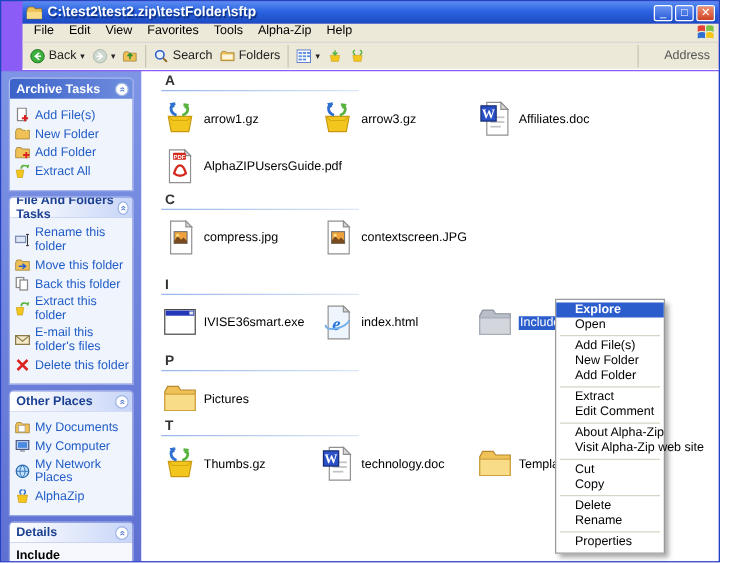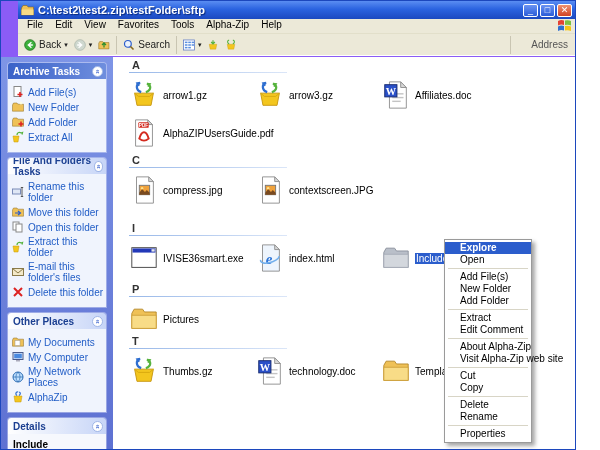--- a/index.html
+++ b/index.html
@@ -130,20 +130,27 @@
       </svg>
     </div>
     <div class="tsep"></div>
     <div class="tbtn">
       <svg class="ticon" width="16" height="16" viewBox="0 0 16 16">
         <circle cx="6.5" cy="6.5" r="4.5" fill="#eaf2fc" stroke="#2b5dcc" stroke-width="1.6"></circle>
         <path d="M10 10 L14 14" stroke="#8a6a1e" stroke-width="2.2"></path>
       </svg>
       <span>Search</span>
     </div>
+    <div class="tbtn">
+      <svg class="ticon" width="17" height="16" viewBox="0 0 17 16">
+        <path d="M1 5 l1.5-2.5 h4 l1 1.5 h8.5 v9 h-15 Z" fill="#efc157" stroke="#8a6a1e" stroke-width="0.7"></path>
+        <rect x="2.5" y="6" width="12" height="5.5" fill="#fdf6dc"></rect>
+      </svg>
+      <span>Folders</span>
+    </div>
     <div class="tsep"></div>
     <div class="tbtn">
       <svg class="ticon" width="16" height="15" viewBox="0 0 16 15">
         <rect x="0.8" y="0.8" width="14.4" height="13.4" fill="#fff" stroke="#5a77c6"></rect>
         <rect x="2.5" y="3" width="3.5" height="2" fill="#5a8ee0"></rect>
           <rect x="2.5" y="6.5" width="3.5" height="2" fill="#5a8ee0"></rect>
           <rect x="2.5" y="10" width="3.5" height="2" fill="#5a8ee0"></rect>
         <rect x="7" y="3" width="3.5" height="2" fill="#5a8ee0"></rect>
           <rect x="7" y="6.5" width="3.5" height="2" fill="#5a8ee0"></rect>
           <rect x="7" y="10" width="3.5" height="2" fill="#5a8ee0"></rect>
@@ -229,21 +236,21 @@
                 <path d="M0.5 4 l1-2 h3.5 l0.8 1.2 h5.7 v7 h-11 Z" fill="#efc157" stroke="#8a6a1e" stroke-width="0.5"></path>
                 <path d="M3 7 h5 M6 5 l2.5 2 -2.5 2" stroke="#2b5dcc" stroke-width="1.2" fill="none"></path>
               </svg>
             <span>Move this folder</span>
           </div>
           <div class="task">
             <svg class="ticon" viewBox="0 0 12 12">
                 <rect x="1" y="1" width="6" height="8" fill="#fff" stroke="#888"></rect>
                 <rect x="4" y="3" width="6" height="8" fill="#fff" stroke="#888"></rect>
               </svg>
-            <span>Open this folder</span>
+            <span>Back this folder</span>
           </div>
           <div class="task">
             <svg class="ticon" viewBox="0 0 12 12">
                 <path d="M1 5 h6 l-1 6 h-4 Z" fill="#f3c61e" stroke="#c79810" stroke-width="0.5"></path>
                 <path d="M5 4 C5 1 8 1 9 2 M9 2 l1.5-0.5 -0.5 2" stroke="#57b33e" stroke-width="1.3" fill="none"></path>
               </svg>
             <span>Extract this folder</span>
           </div>
           <div class="task">
             <svg class="ticon" viewBox="0 0 12 12">

